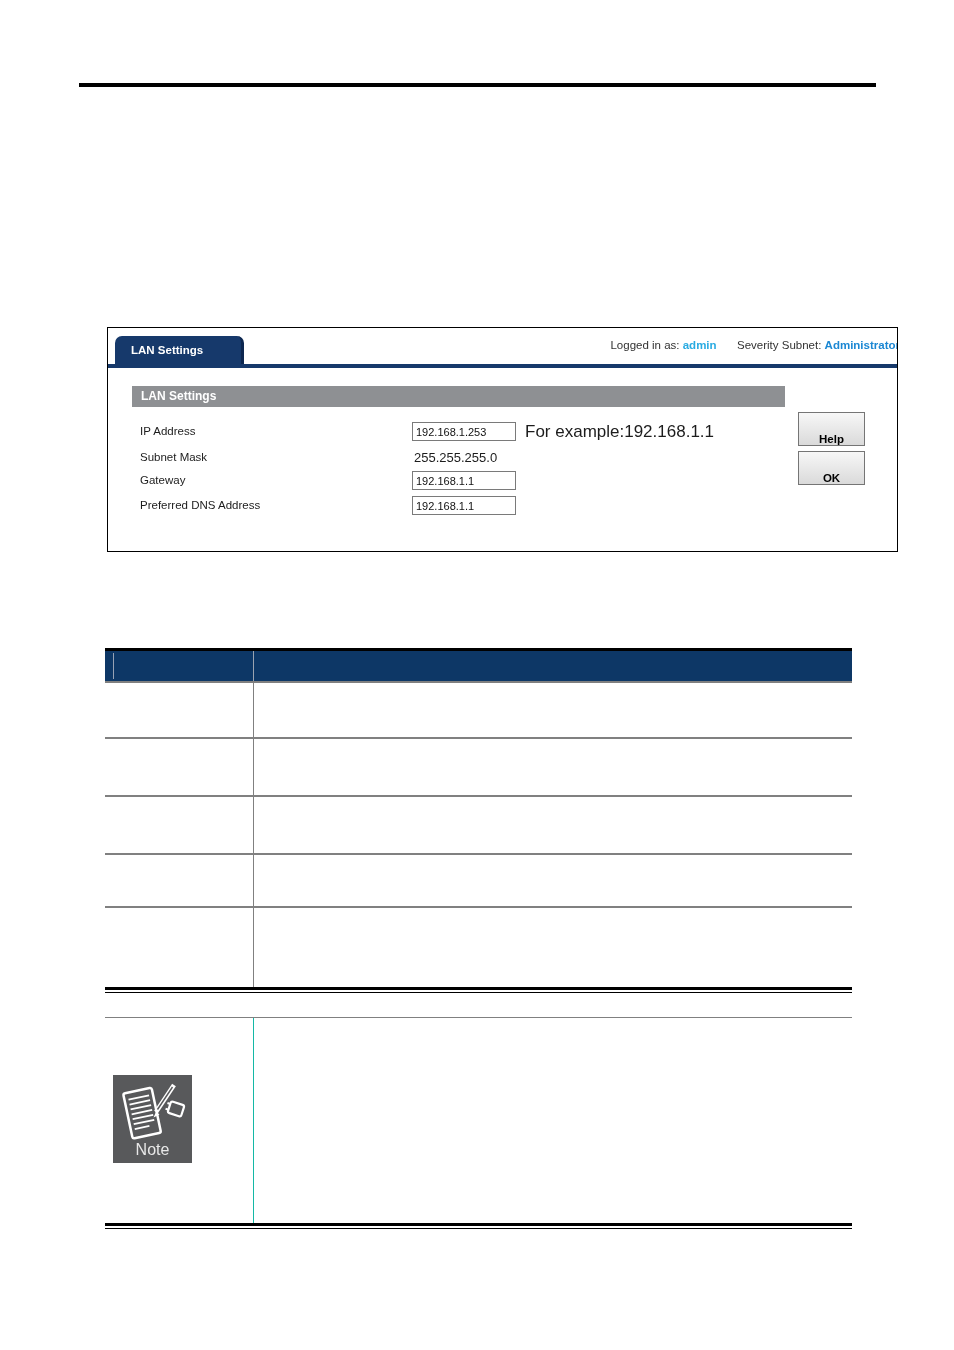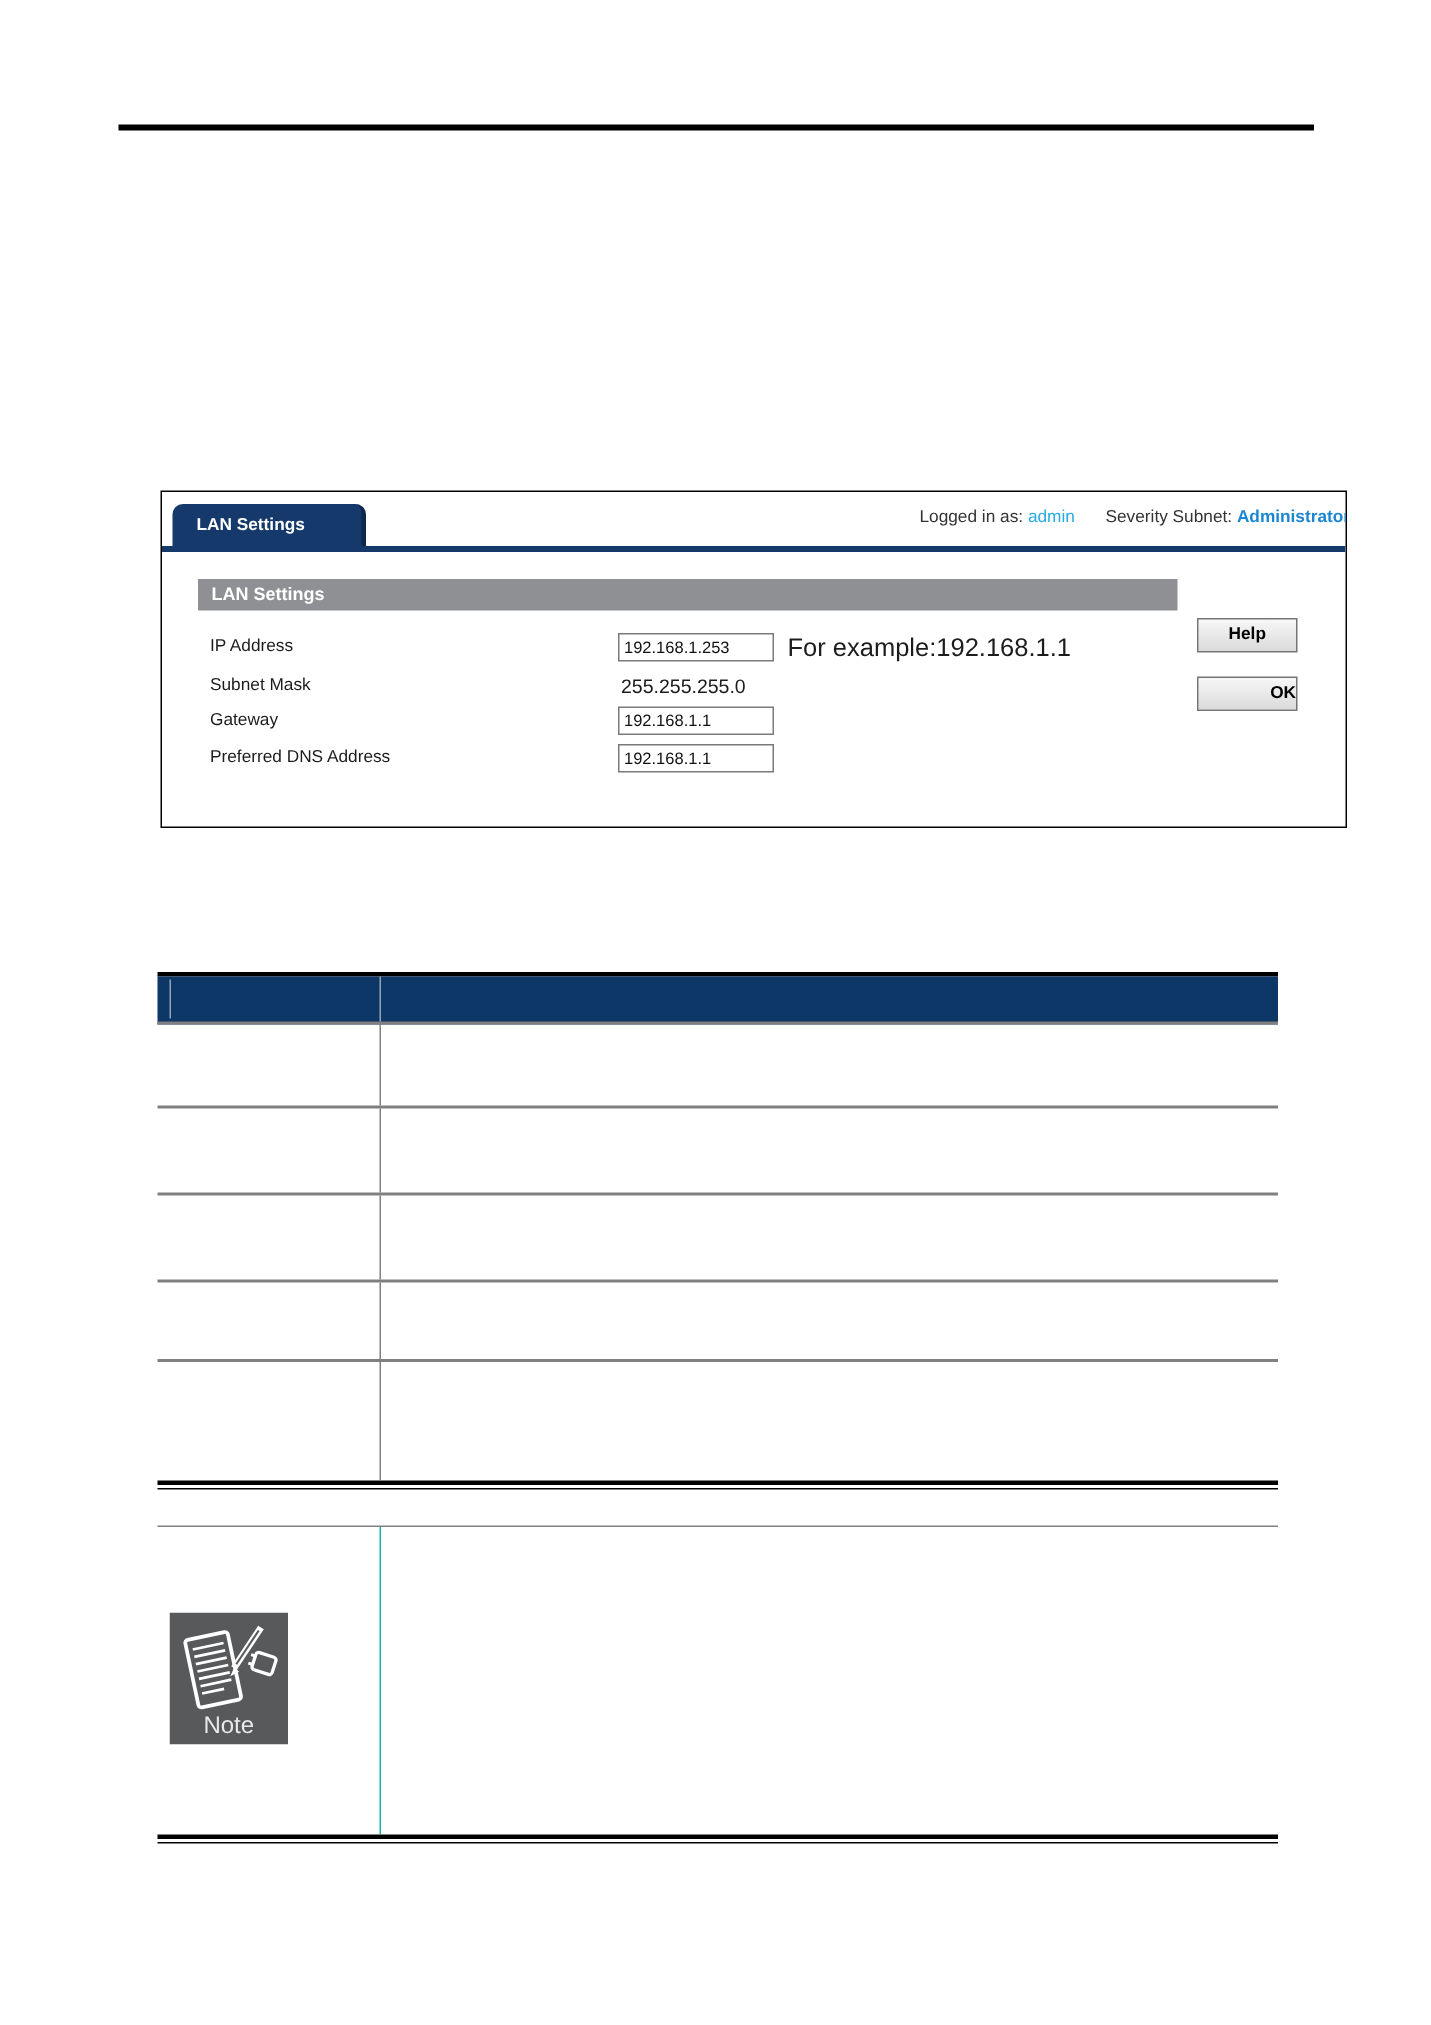--- a/index.html
+++ b/index.html
@@ -19,36 +19,36 @@
     position:absolute;left:7px;top:8px;width:129px;height:28px;box-sizing:border-box;
     background:var(--tab-navy,#16396b);border-radius:7px 7px 0 0;
     color:#fff;font-weight:bold;font-size:11.5px;
     display:flex;align-items:center;padding-left:16px;
     border-right:3px solid #0d2750;
   }
   .tabstrip-line{position:absolute;left:0;right:0;top:36px;height:4px;background:var(--tab-navy,#16396b);}
   .status{
     position:absolute;right:-3px;top:11px;font-size:11.5px;color:#333;white-space:nowrap;
   }
-  .status .user{color:var(--admin-blue,#29abe2);font-weight:normal;}
+  .status .user{color:var(--admin-blue,#29abe2);font-weight:bold;}
   .status .sev{color:var(--administrator-blue,#1b87d3);font-weight:bold;}
   .status .gap{display:inline-block;width:14px;}
   .section-bar{
     position:absolute;left:24px;top:58px;width:653px;height:21px;box-sizing:border-box;
     background:var(--section-bar-gray,#8e9093);color:#fff;font-weight:bold;font-size:12px;
     line-height:21px;padding-left:9px;
   }
   .btn{
     position:absolute;left:690px;width:67px;height:23px;box-sizing:border-box;
     background:linear-gradient(#f7f7f7,#dadada);border:1px solid #757575;
     font-weight:bold;font-size:11.5px;color:#000;text-align:center;line-height:21px;
-    font-family:"Liberation Sans", sans-serif;padding:0;cursor:pointer;
+    font-family:"Liberation Sans", sans-serif;padding:16px;cursor:pointer;
   }
   #help-btn{top:84px;}
-  #ok-btn{top:123px;text-align:right;}
+  #ok-btn{top:123px;}
   .form-row{position:absolute;left:0;right:0;height:19px;}
   .f-label{position:absolute;left:32px;top:0;line-height:19px;font-size:11.5px;color:#1c1c1c;}
   .f-input{
     position:absolute;left:304px;top:0;width:104px;height:19px;box-sizing:border-box;
     border:1px solid #7a7a7a;font-size:11px;padding:1px 3px;color:#111;
     font-family:"Liberation Sans", sans-serif;background:#fff;
   }
   .f-static{position:absolute;left:306px;top:0;line-height:19px;font-size:13px;color:#1c1c1c;}
   .f-hint{position:absolute;left:417px;top:0;line-height:19px;font-size:17px;color:#1c1c1c;}
 

